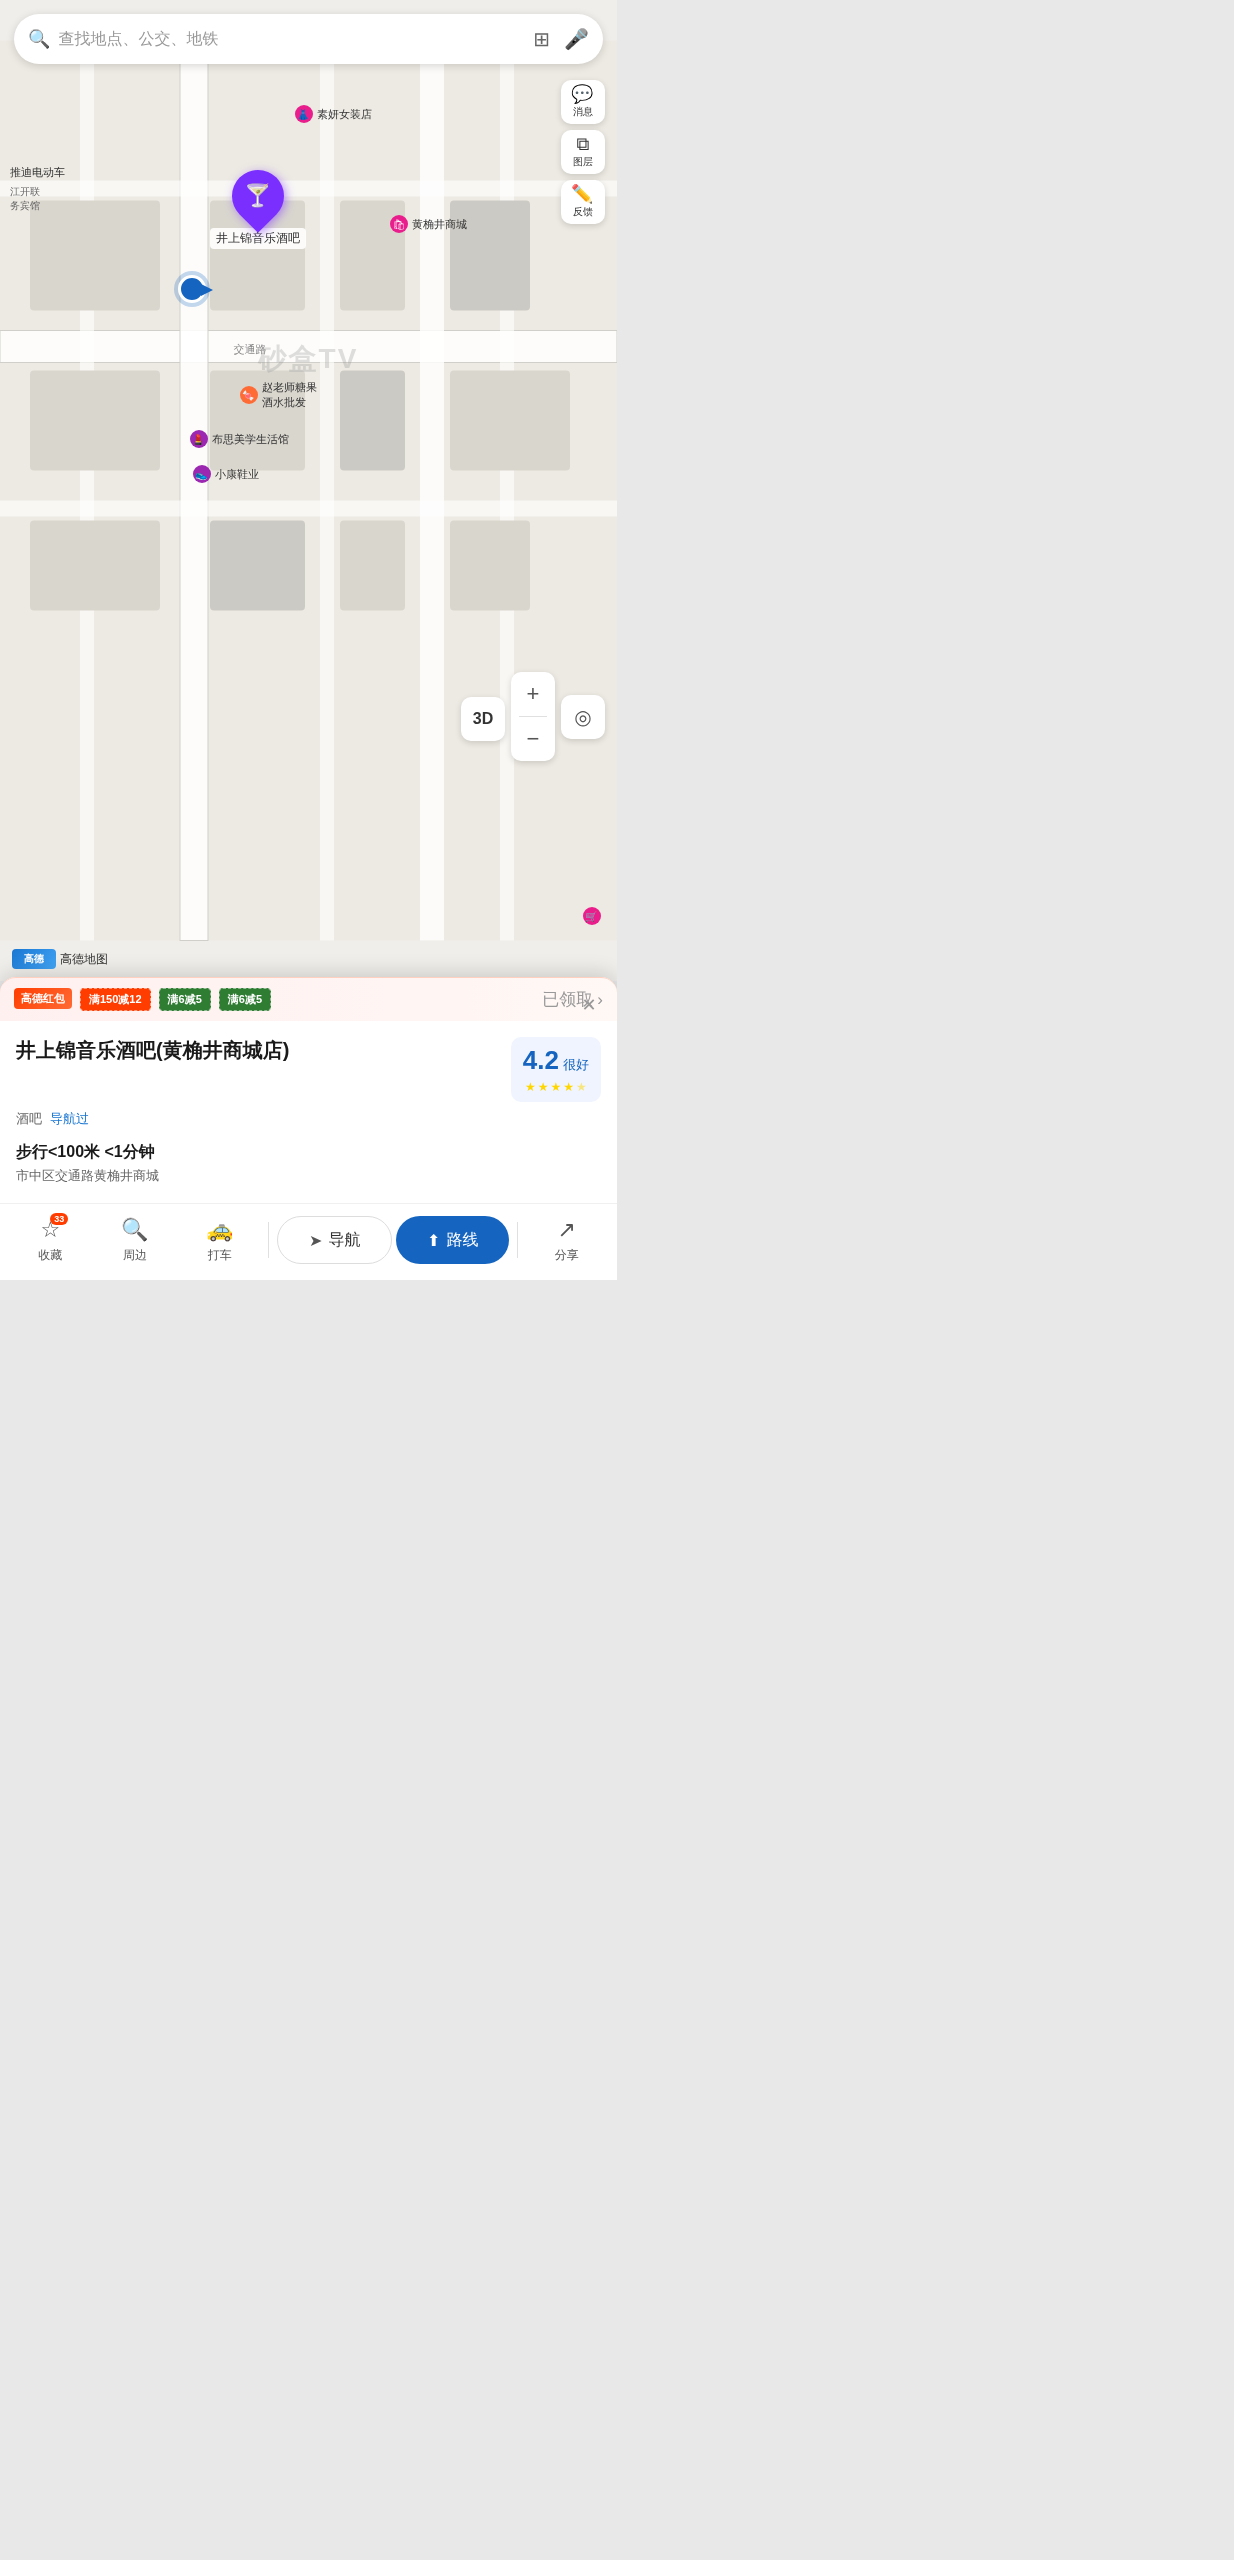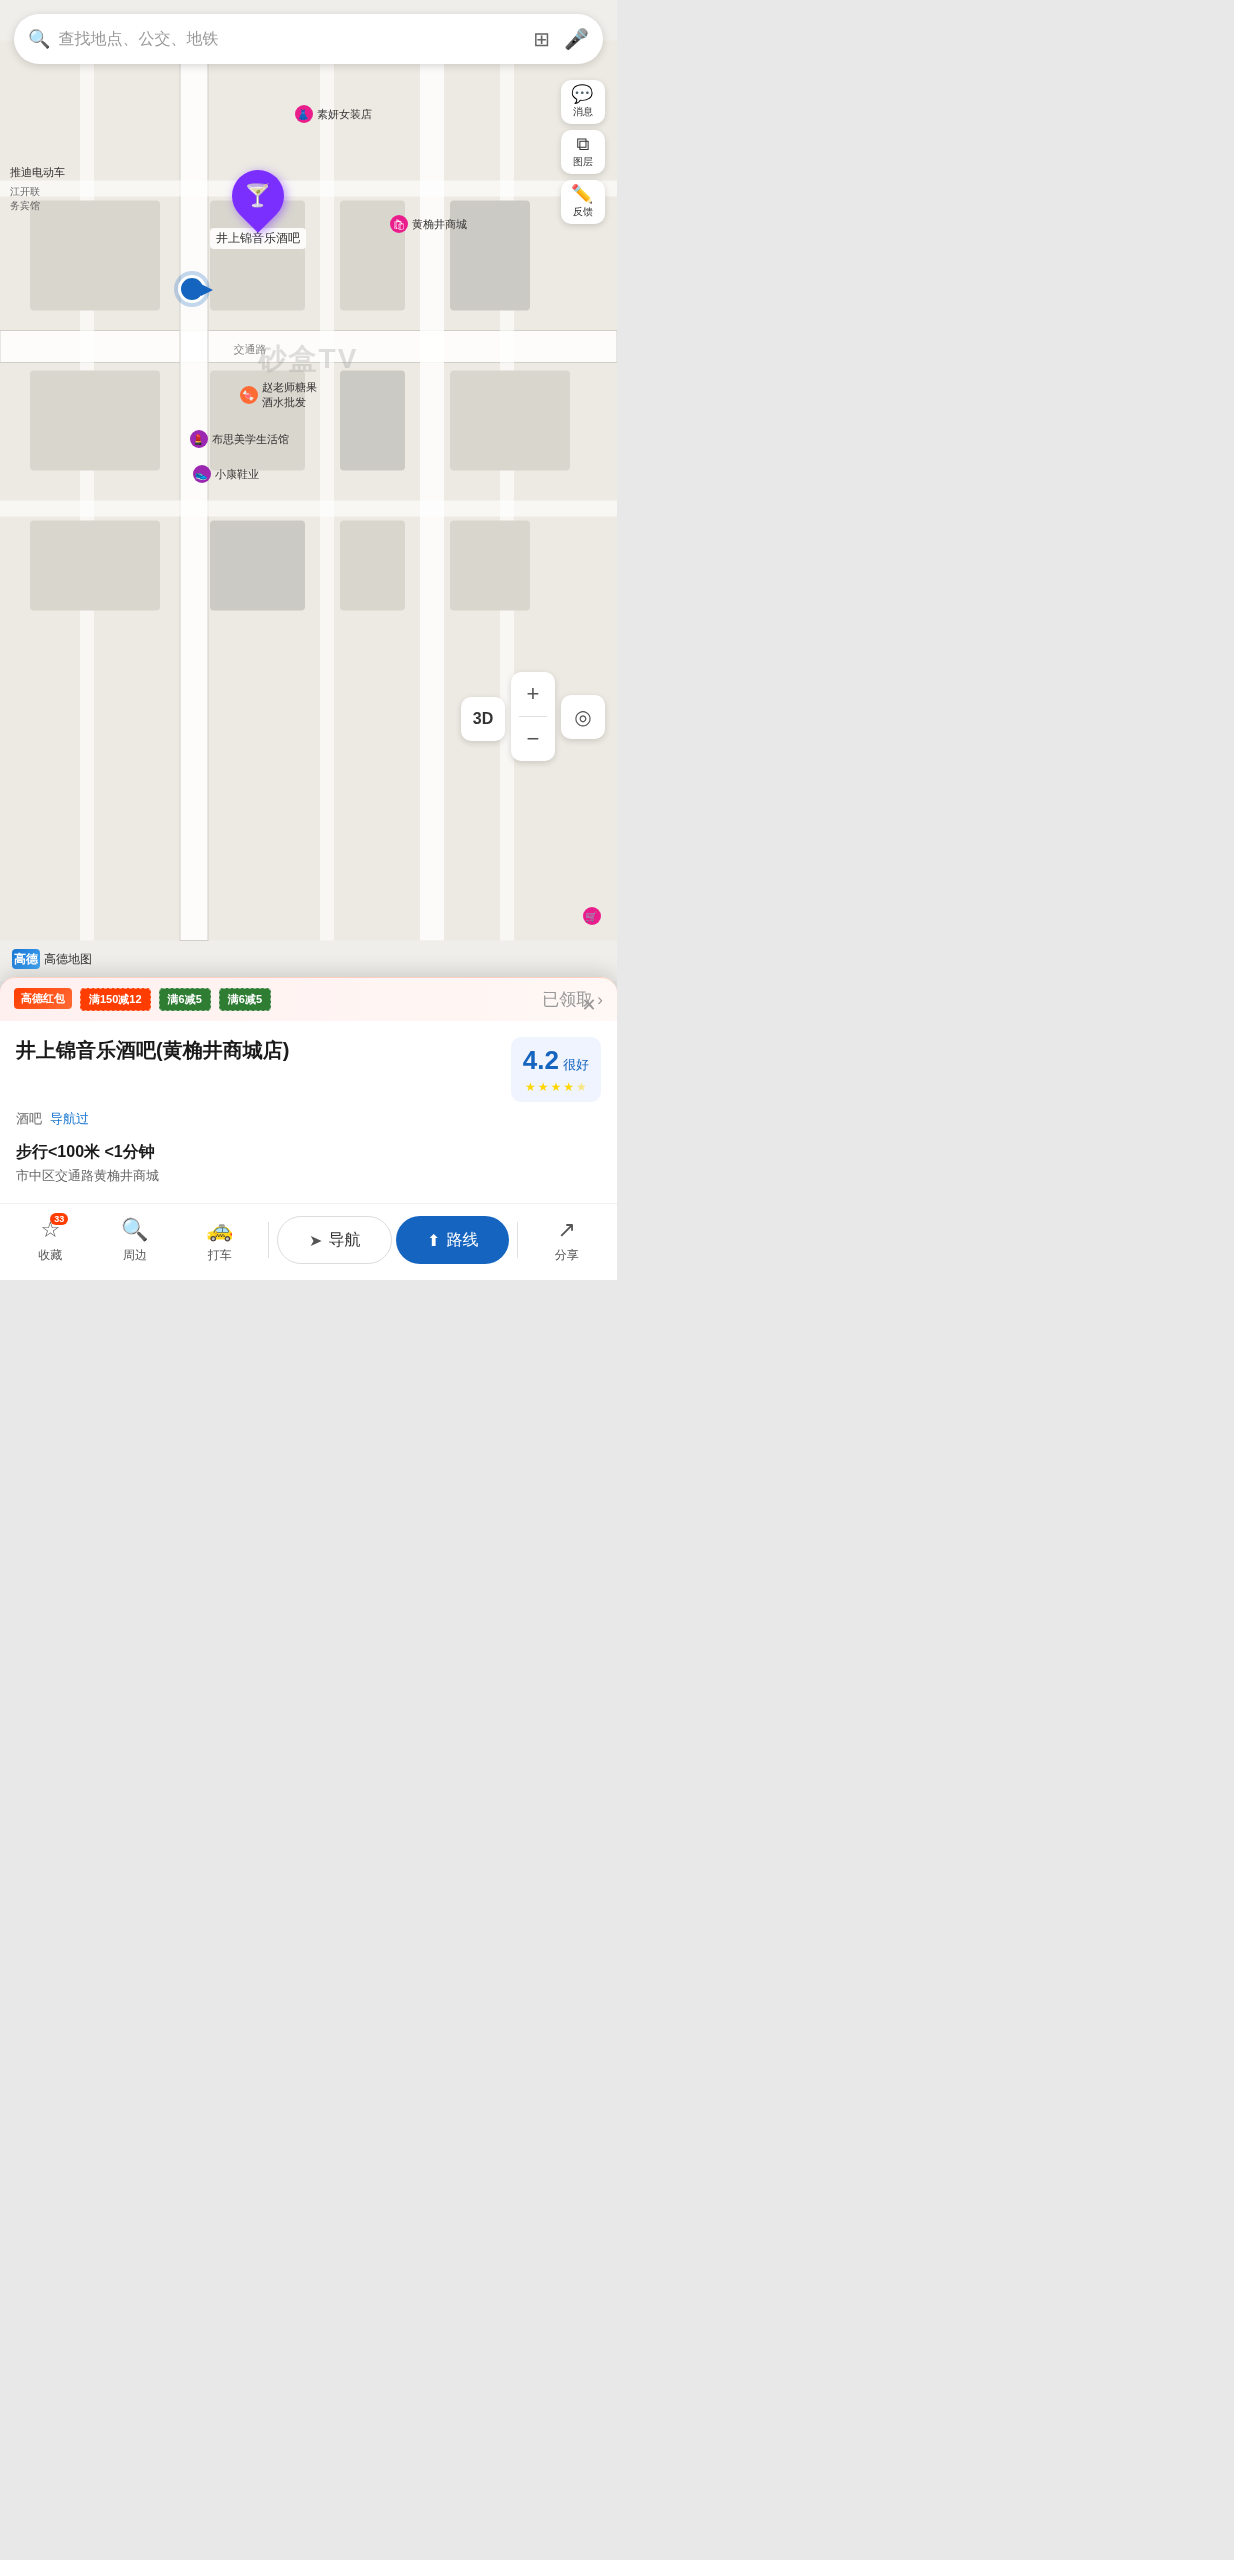--- a/index.html
+++ b/index.html
@@ -184,29 +184,29 @@
       position: absolute;
       bottom: 12px;
       left: 12px;
       display: flex;
       align-items: center;
       gap: 4px;
       font-size: 12px;
       color: #333;
     }
     .amap-logo-icon {
-      width: 28px;
+      width: 44px;
       height: 20px;
       background: linear-gradient(135deg, #1976d2, #42a5f5);
       border-radius: 4px;
       display: flex;
       align-items: center;
       justify-content: center;
       color: white;
-      font-size: 12px;
+      font-size: 10px;
       font-weight: bold;
     }
 
     
     .venue-pin {
       position: absolute;
       top: 170px;
       left: 210px;
       z-index: 5;
       display: flex;

